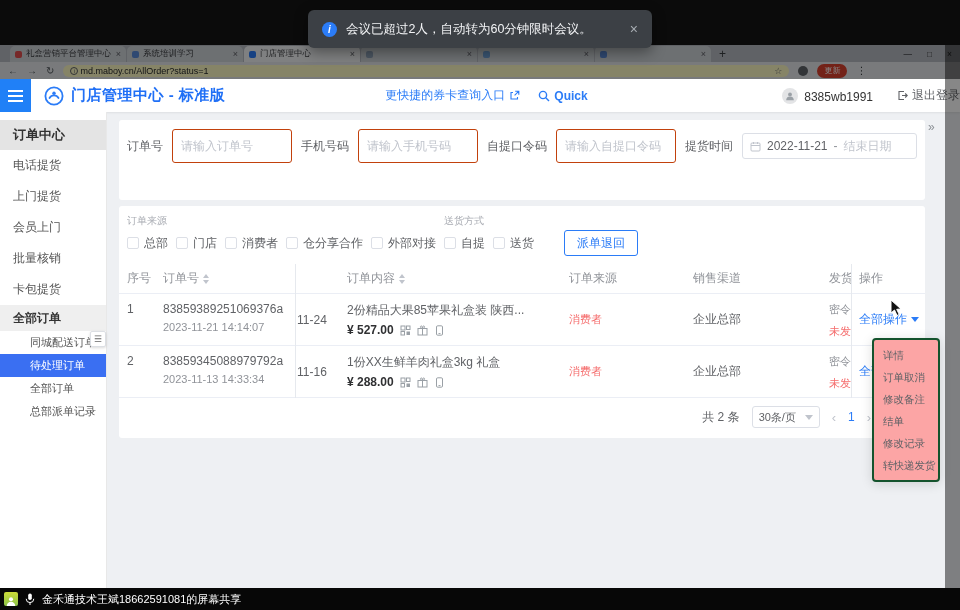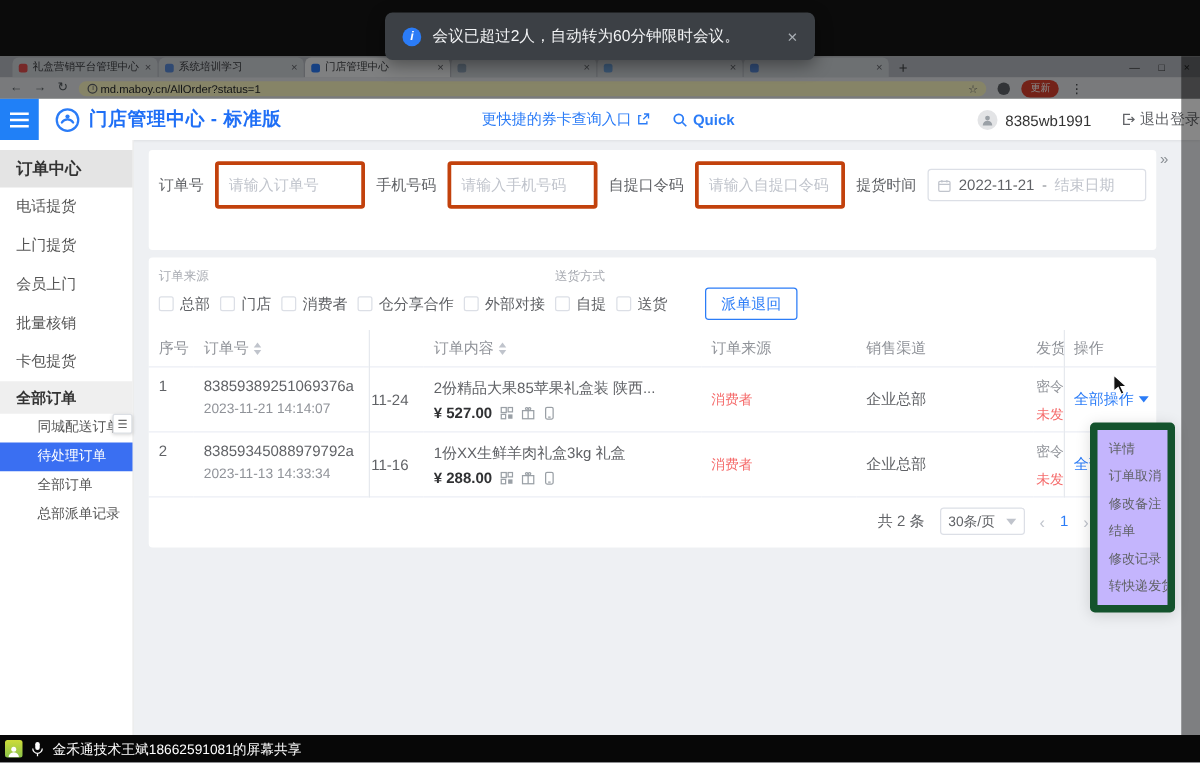--- a/index.html
+++ b/index.html
@@ -51,21 +51,21 @@
   .side-handle { position:absolute; left:90px; top:331px; width:16px; height:16px; background:#fff; border:1px solid #dcdfe4; border-radius:2px; box-shadow:0 1px 3px rgba(0,0,0,0.15); display:flex; align-items:center; justify-content:center; font-size:9px; color:#666; z-index:6; }
 
   
   .main { position:absolute; left:107px; top:112px; width:853px; height:476px; background:#eef0f3; }
   .collapse { position:absolute; left:821px; top:8px; font-size:12px; color:#8b9095; letter-spacing:-1px; }
   .panel { position:absolute; left:12px; width:806px; background:#fff; border-radius:3px; }
   .panel1 { top:8px; height:80px; padding:9px 8px; }
   .frow { display:flex; align-items:center; gap:9px; white-space:nowrap; }
   .frow + .frow { margin-top:8px; }
   .flabel { font-size:12px; color:#606266; }
-  .finput { height:26px; border:3px solid #c2410c; border-radius:3px; font-size:12px; color:#606266; padding:16px 8px; background:#fff; outline:none; }
+  .finput { height:26px; border:1px solid #c2410c; border-radius:3px; font-size:12px; color:#606266; padding:16px 8px; background:#fff; outline:none; }
   .finput::placeholder { color:#c0c4cc; }
   .w120 { width:120px; }
   .datebox { width:176px; height:26px; border:1px solid #dcdfe6; border-radius:3px; display:flex; align-items:center; padding:0 7px; gap:6px; font-size:12px; }
   .date-val { color:#606266; } .date-sep { color:#909399; } .date-ph { color:#c0c4cc; }
   .selectbox { width:120px; height:26px; border:1px solid #dcdfe6; border-radius:3px; display:flex; align-items:center; justify-content:space-between; padding:0 8px; }
   .sel-ph { font-size:12px; color:#c0c4cc; }
   .caret { width:0; height:0; border-left:4px solid transparent; border-right:4px solid transparent; border-top:5px solid #c0c4cc; }
   .caret-blue { border-top-color:#2b7cf7; margin-left:4px; display:inline-block; }
   .btn-primary { height:28px; padding:0 15px; background:#2b7cf7; color:#fff; font-size:12px; border:none; border-radius:3px; }
   .link { font-size:12px; color:#2b7cf7; }
@@ -94,21 +94,21 @@
   .sorter b { display:block; width:0; height:0; border-left:3.5px solid transparent; border-right:3.5px solid transparent; }
   .sorter .up { border-bottom:4px solid #c0c4cc; }
   .sorter .down { border-top:4px solid #c0c4cc; }
   .vline { position:absolute; top:0; width:1px; height:134px; background:#e6e9ee; }
 
   .pagination { position:absolute; right:54px; top:200px; display:flex; align-items:center; gap:12px; font-size:12px; color:#606266; }
   .psize { width:68px; height:22px; border:1px solid #dcdfe6; border-radius:3px; display:flex; align-items:center; justify-content:space-between; padding:0 6px; font-size:11px; color:#606266; }
   .pbtn { color:#c0c4cc; font-size:13px; }
   .pnum { color:#2b7cf7; }
 
-  .action-menu { position:absolute; left:872px; top:338px; width:68px; background:#c4b5fd; border:6px solid #14532d; border-radius:4px; box-shadow:0 2px 12px rgba(0,0,0,0.14); padding:4px 0; z-index:30; }
+  .action-menu { position:absolute; left:872px; top:338px; width:68px; background:#fca5a5; border:2px solid #14532d; border-radius:4px; box-shadow:0 2px 12px rgba(0,0,0,0.14); padding:4px 0; z-index:30; }
   .menu-item { height:22px; line-height:22px; padding-left:9px; font-size:10.5px; color:#606266; white-space:nowrap; overflow:hidden; }
 
   .cursor { position:absolute; left:890px; top:299px; z-index:70; }
 
   
   .dim-top { position:absolute; left:0; top:0; width:960px; height:79px; background:rgba(0,0,0,0.47); z-index:40; }
   .dim-right { position:absolute; left:945px; top:45px; width:15px; height:543px; background:rgba(0,0,0,0.47); z-index:40; }
   .share-bar { position:absolute; left:0; top:588px; width:960px; height:22px; background:#070707; display:flex; align-items:center; gap:7px; padding-left:4px; z-index:45; }
   .share-avatar { width:14px; height:14px; border-radius:2px; background:linear-gradient(#cddc39,#8bc34a); display:flex; align-items:flex-end; justify-content:center; overflow:hidden; }
   .share-text { color:#fff; font-size:11px; white-space:nowrap; }

